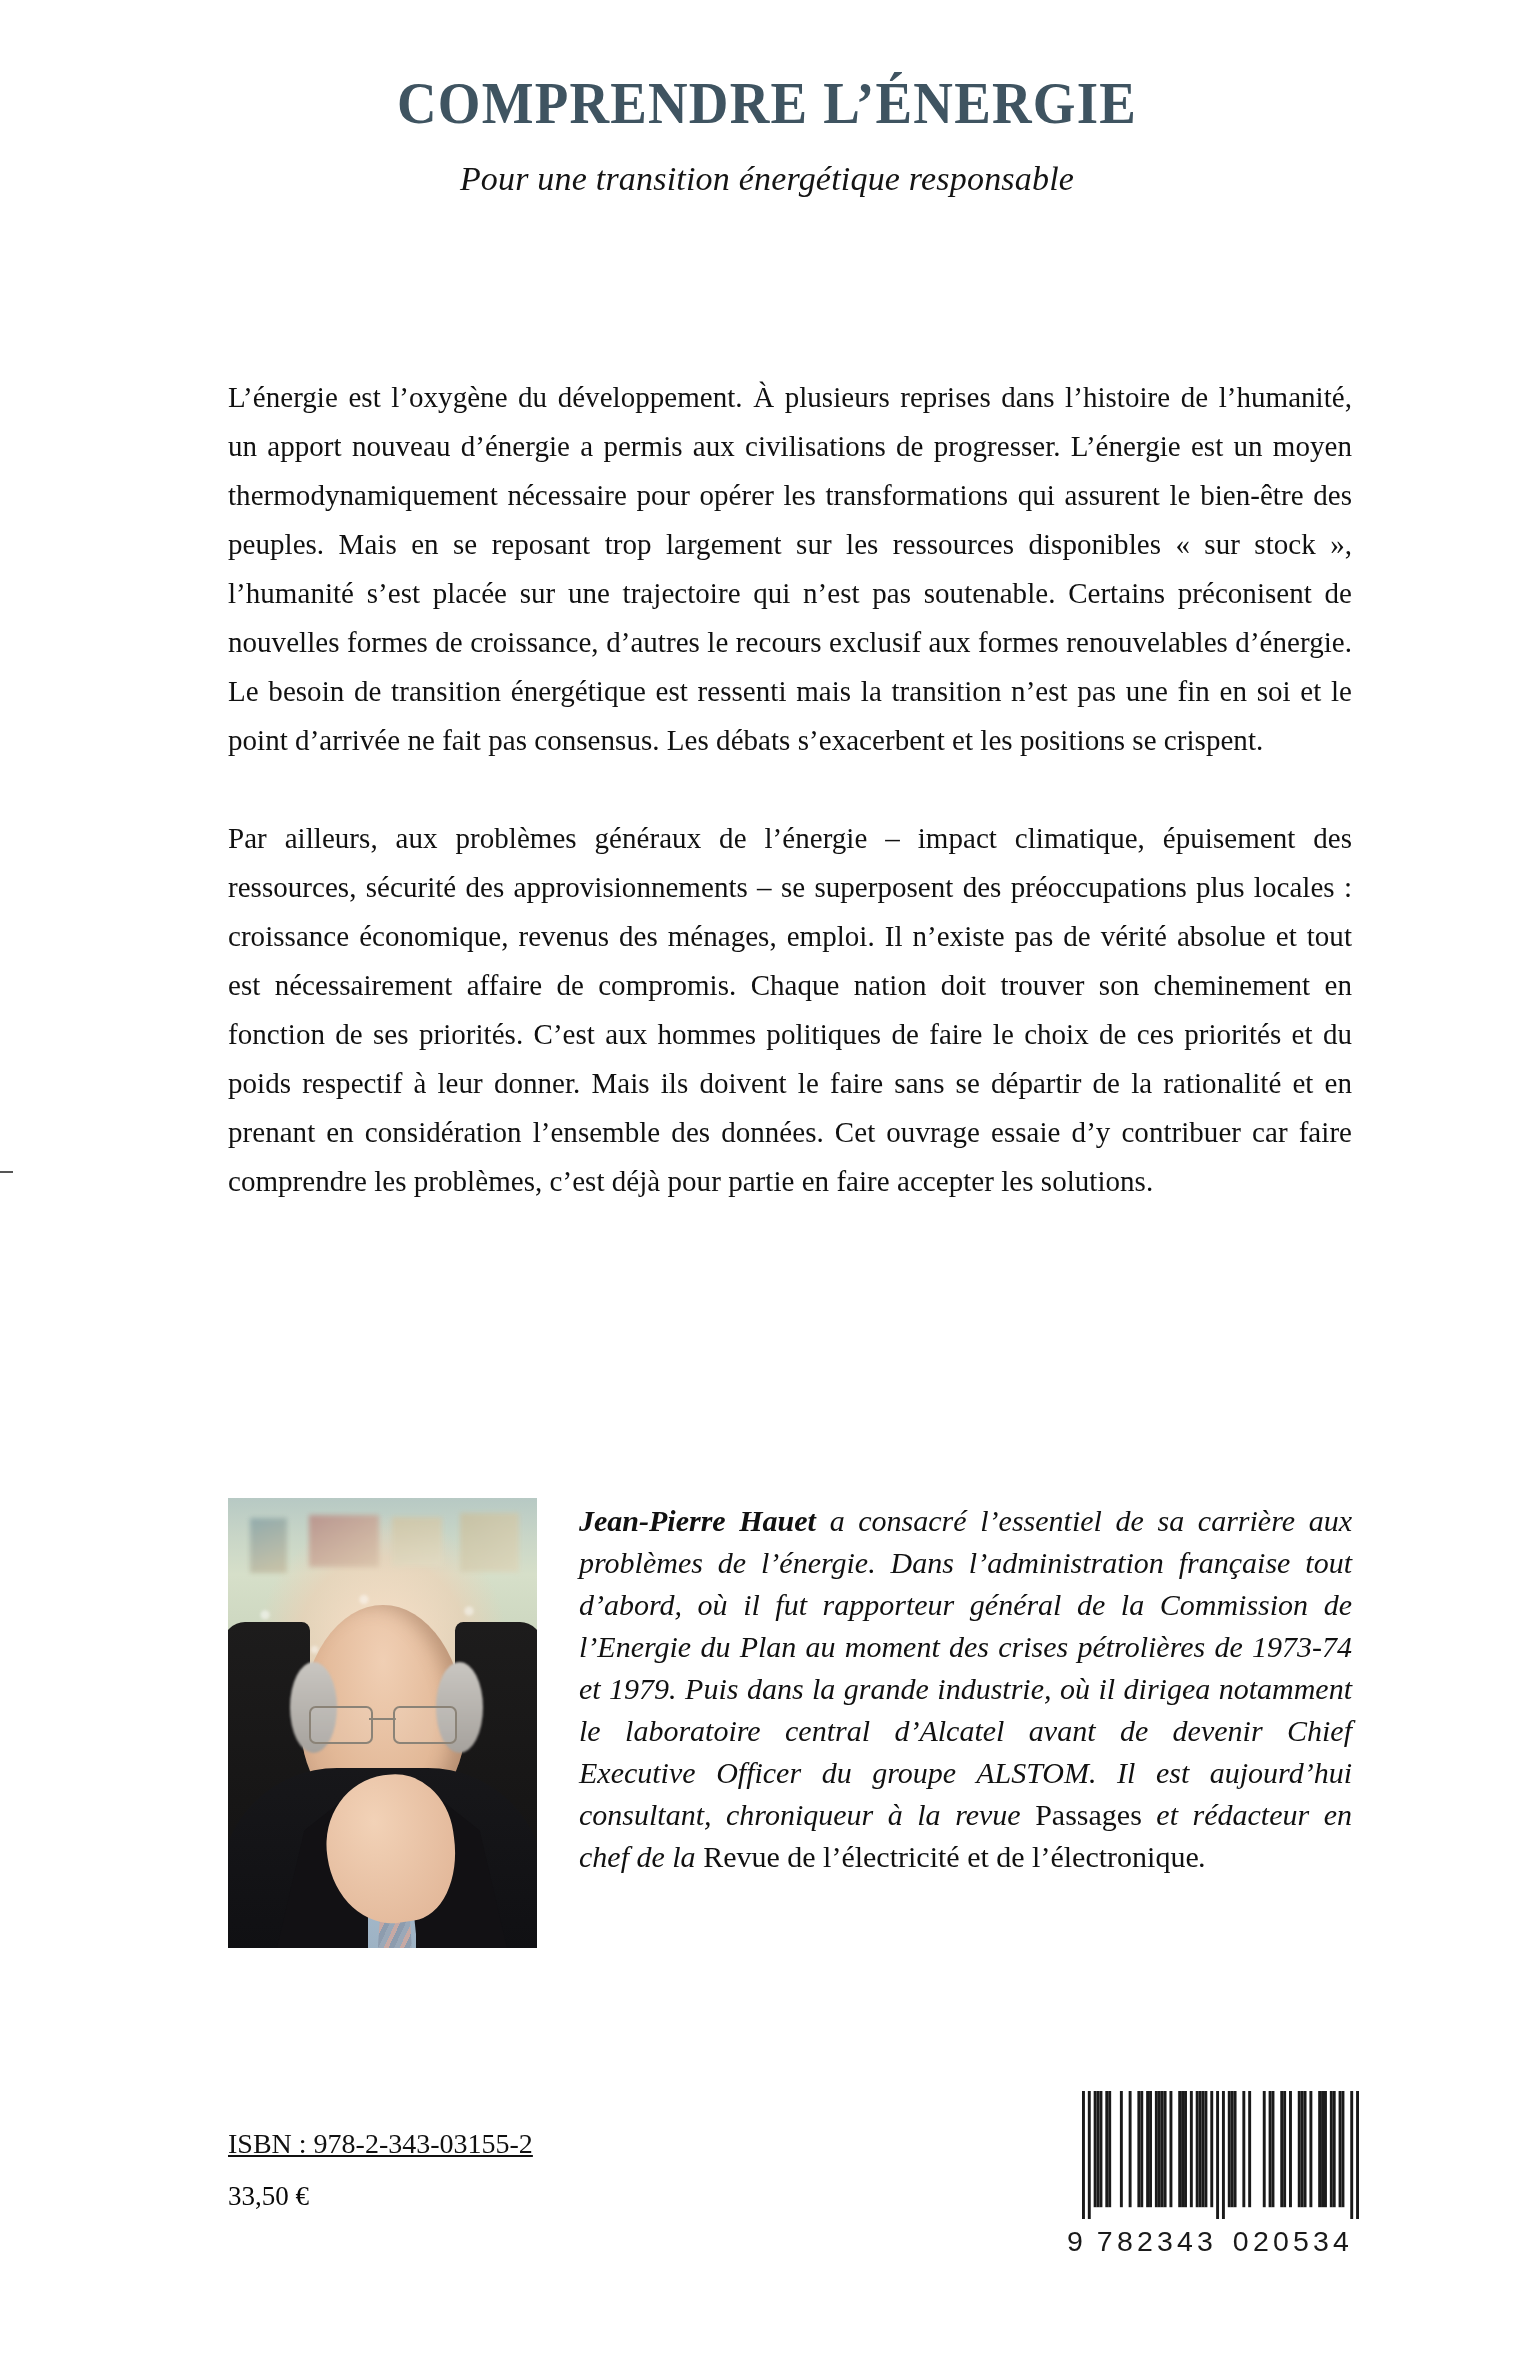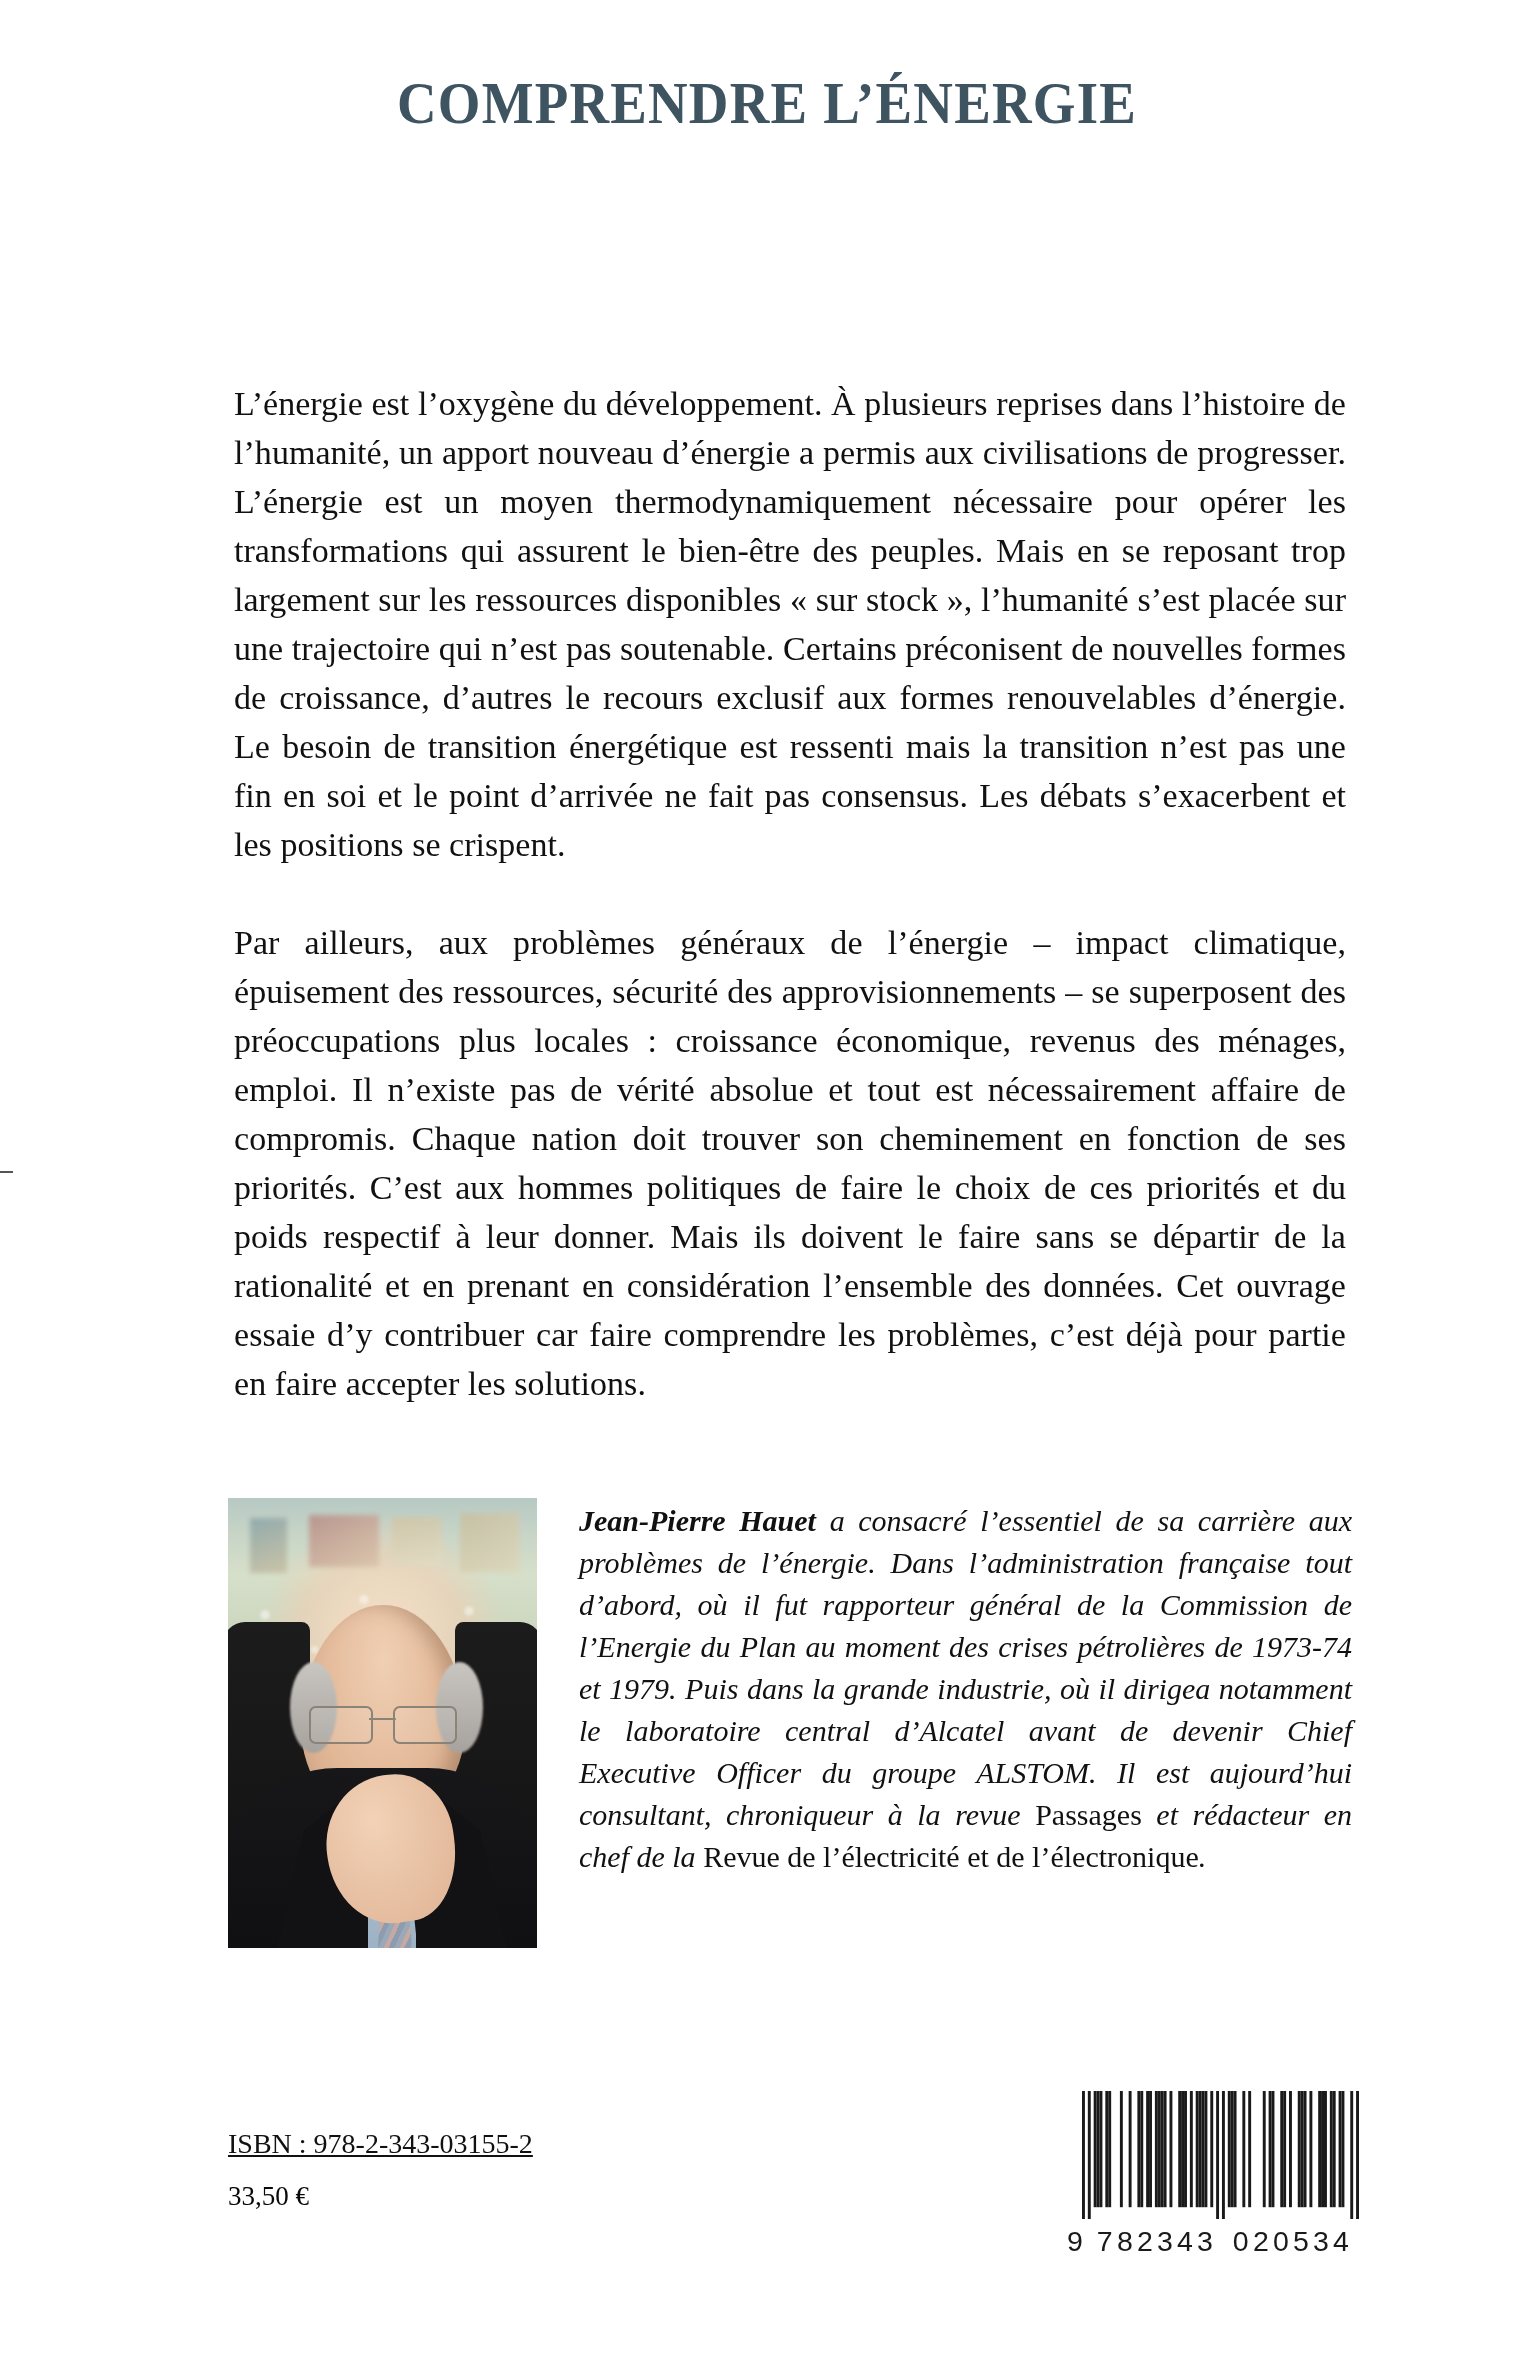--- a/index.html
+++ b/index.html
@@ -63,24 +63,24 @@
   }
 
   
   .blurb {
     position: absolute;
     left: 228px;
     top: 373px;
     width: 1124px;
   }
   .blurb p {
-    margin: 6px;
+    margin: 0;
     text-align: justify;
     text-justify: inter-word;
-    font-size: 34px;
+    font-size: 29px;
     line-height: 49px;
     color: #111111;
     letter-spacing: 0.04px;
   }
   .blurb p + p {
     margin-top: 49px;
   }
 
   
   .author-block {
@@ -318,20 +318,21 @@
 </style>
 </head>
 <body>
 
 <div class="page">
 
   <div class="crop-mark-left"></div>
 
   <div class="title-block">
     <h1 class="book-title">COMPRENDRE L’ÉNERGIE</h1>
+    <div class="book-subtitle">Pour une transition énergétique responsable</div>
   </div>
 
   <div class="blurb">
     <p>L’énergie est l’oxygène du développement. À plusieurs reprises dans l’histoire de l’humanité, un apport nouveau d’énergie a permis aux civilisations de progresser. L’énergie est un moyen thermodynamiquement nécessaire pour opérer les transformations qui assurent le bien-être des peuples. Mais en se reposant trop largement sur les ressources disponibles « sur stock », l’humanité s’est placée sur une trajectoire qui n’est pas soutenable. Certains préconisent de nouvelles formes de croissance, d’autres le recours exclusif aux formes renouvelables d’énergie. Le besoin de transition énergétique est ressenti mais la transition n’est pas une fin en soi et le point d’arrivée ne fait pas consensus. Les débats s’exacerbent et les positions se crispent.</p>
     <p>Par ailleurs, aux problèmes généraux de l’énergie – impact climatique, épuisement des ressources, sécurité des approvisionnements – se superposent des préoccupations plus locales : croissance économique, revenus des ménages, emploi. Il n’existe pas de vérité absolue et tout est nécessairement affaire de compromis. Chaque nation doit trouver son cheminement en fonction de ses priorités. C’est aux hommes politiques de faire le choix de ces priorités et du poids respectif à leur donner. Mais ils doivent le faire sans se départir de la rationalité et en prenant en considération l’ensemble des données. Cet ouvrage essaie d’y contribuer car faire comprendre les problèmes, c’est déjà pour partie en faire accepter les solutions.</p>
   </div>
 
   <div class="author-block">
 
     <div class="author-photo">

